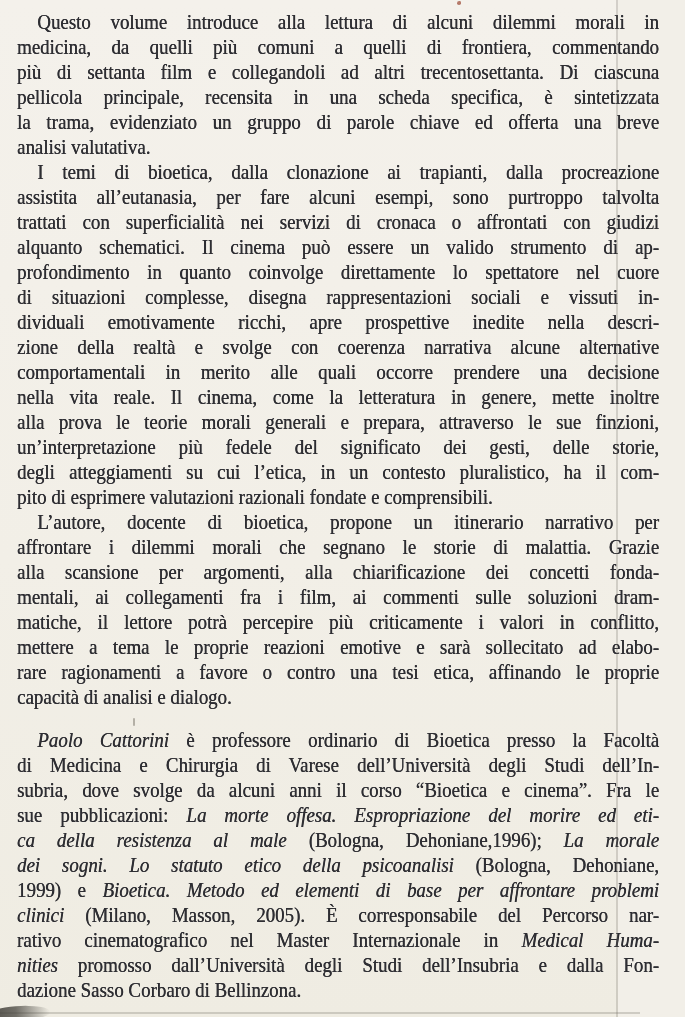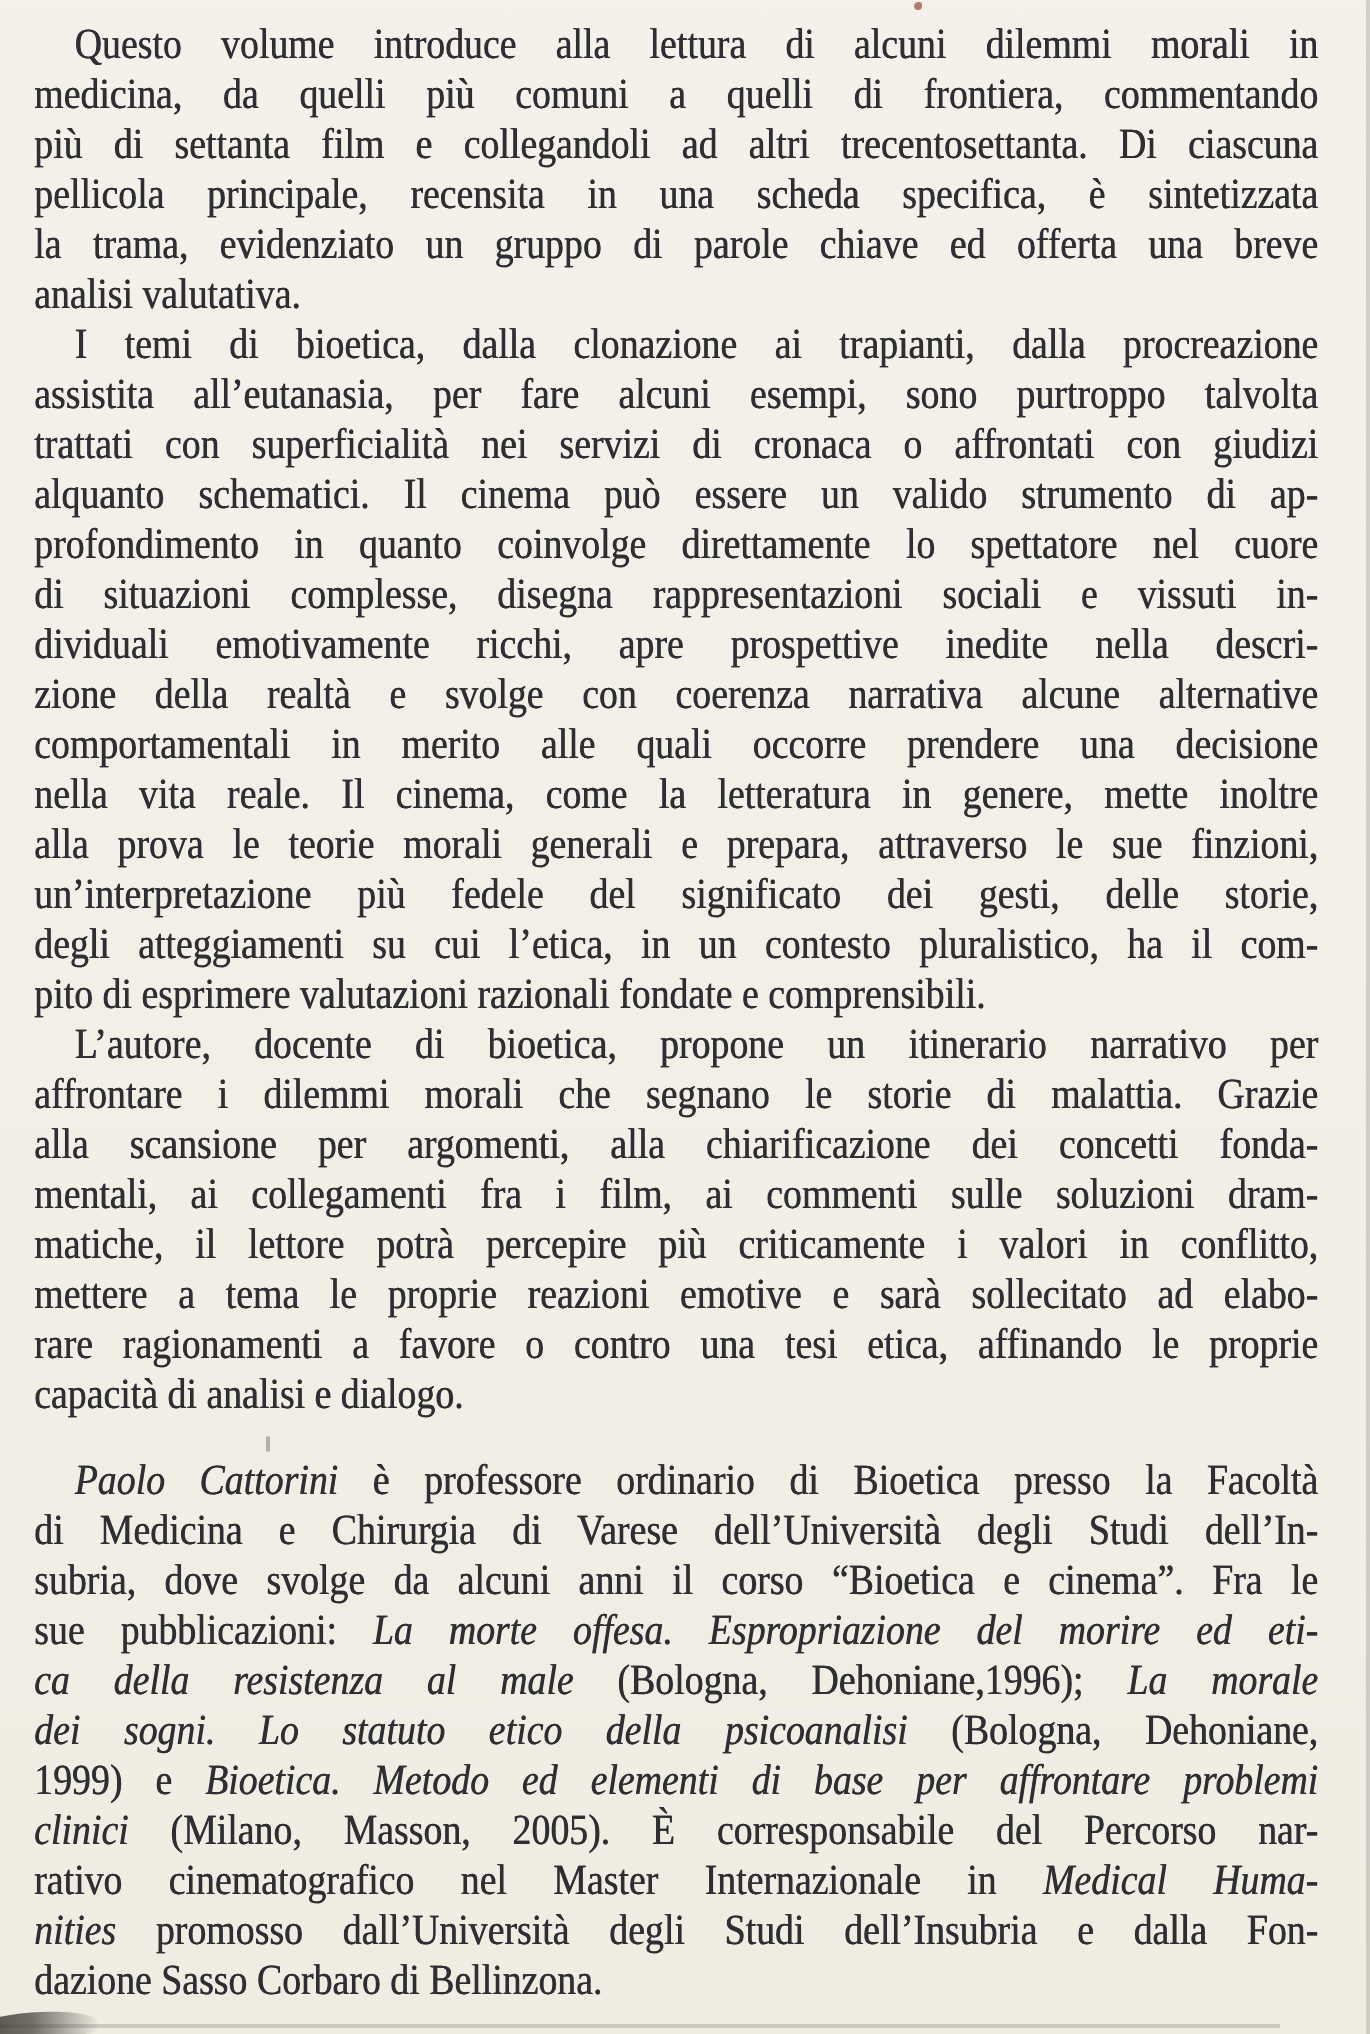--- a/index.html
+++ b/index.html
@@ -12,21 +12,21 @@
   }
   body {
     width: 685px;
     height: 1017px;
     overflow: hidden;
     background: var(--paper);
     font-family: "Liberation Serif", "DejaVu Serif", serif;
   }
   .page {
     position: relative;
-    width: 685px;
+    width: 618px;
     height: 1017px;
     background: linear-gradient(180deg, #f4f1eb 0%, #f2efe7 55%, #efece2 100%);
   }
   .page-text {
     position: absolute;
     left: 17px;
     top: 10px;
     width: 730px;
     transform: scaleX(0.8795);
     transform-origin: top left;

